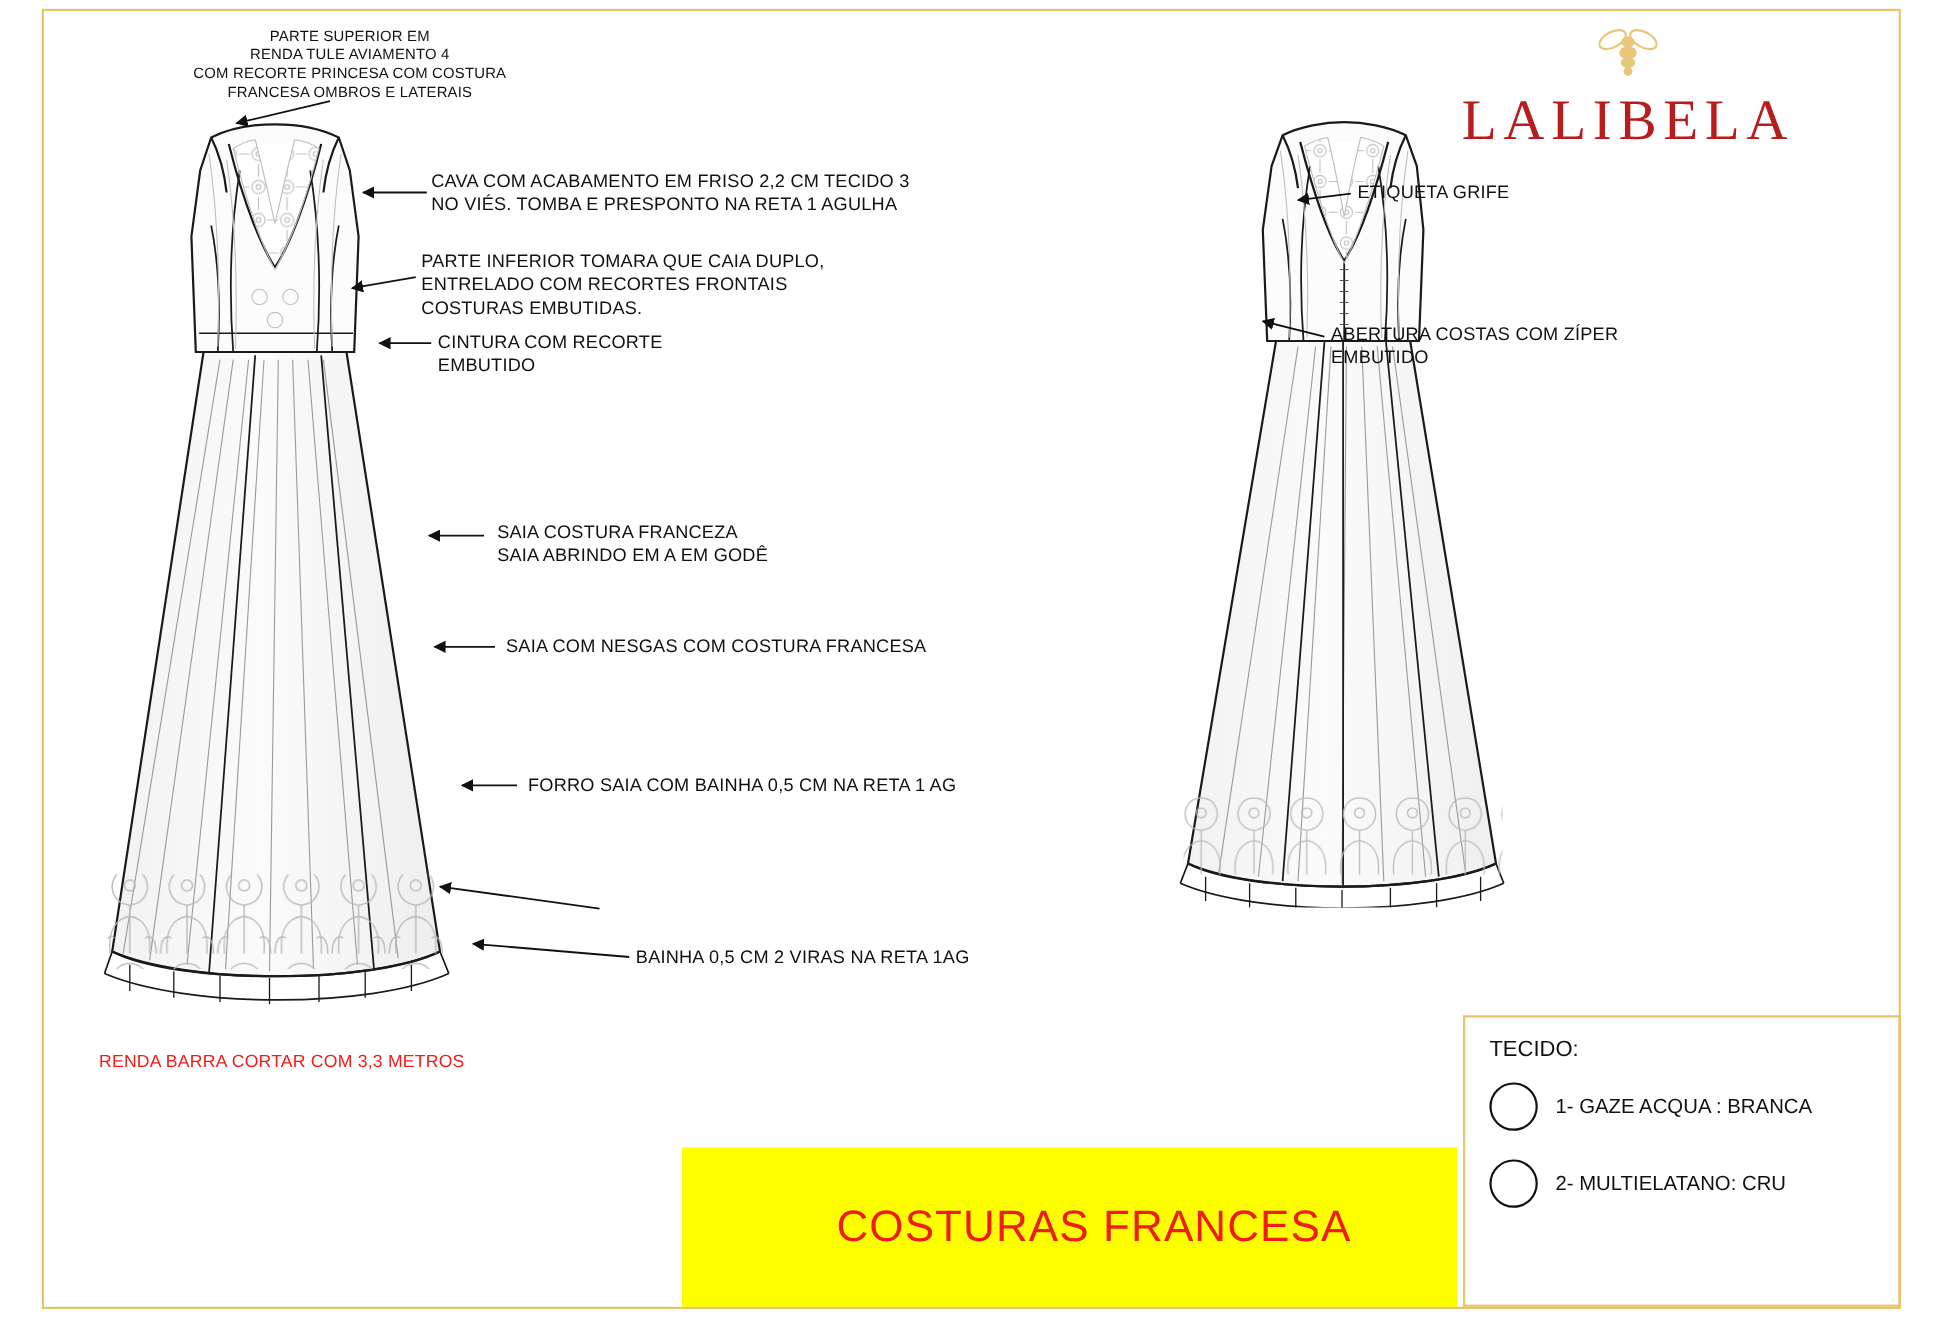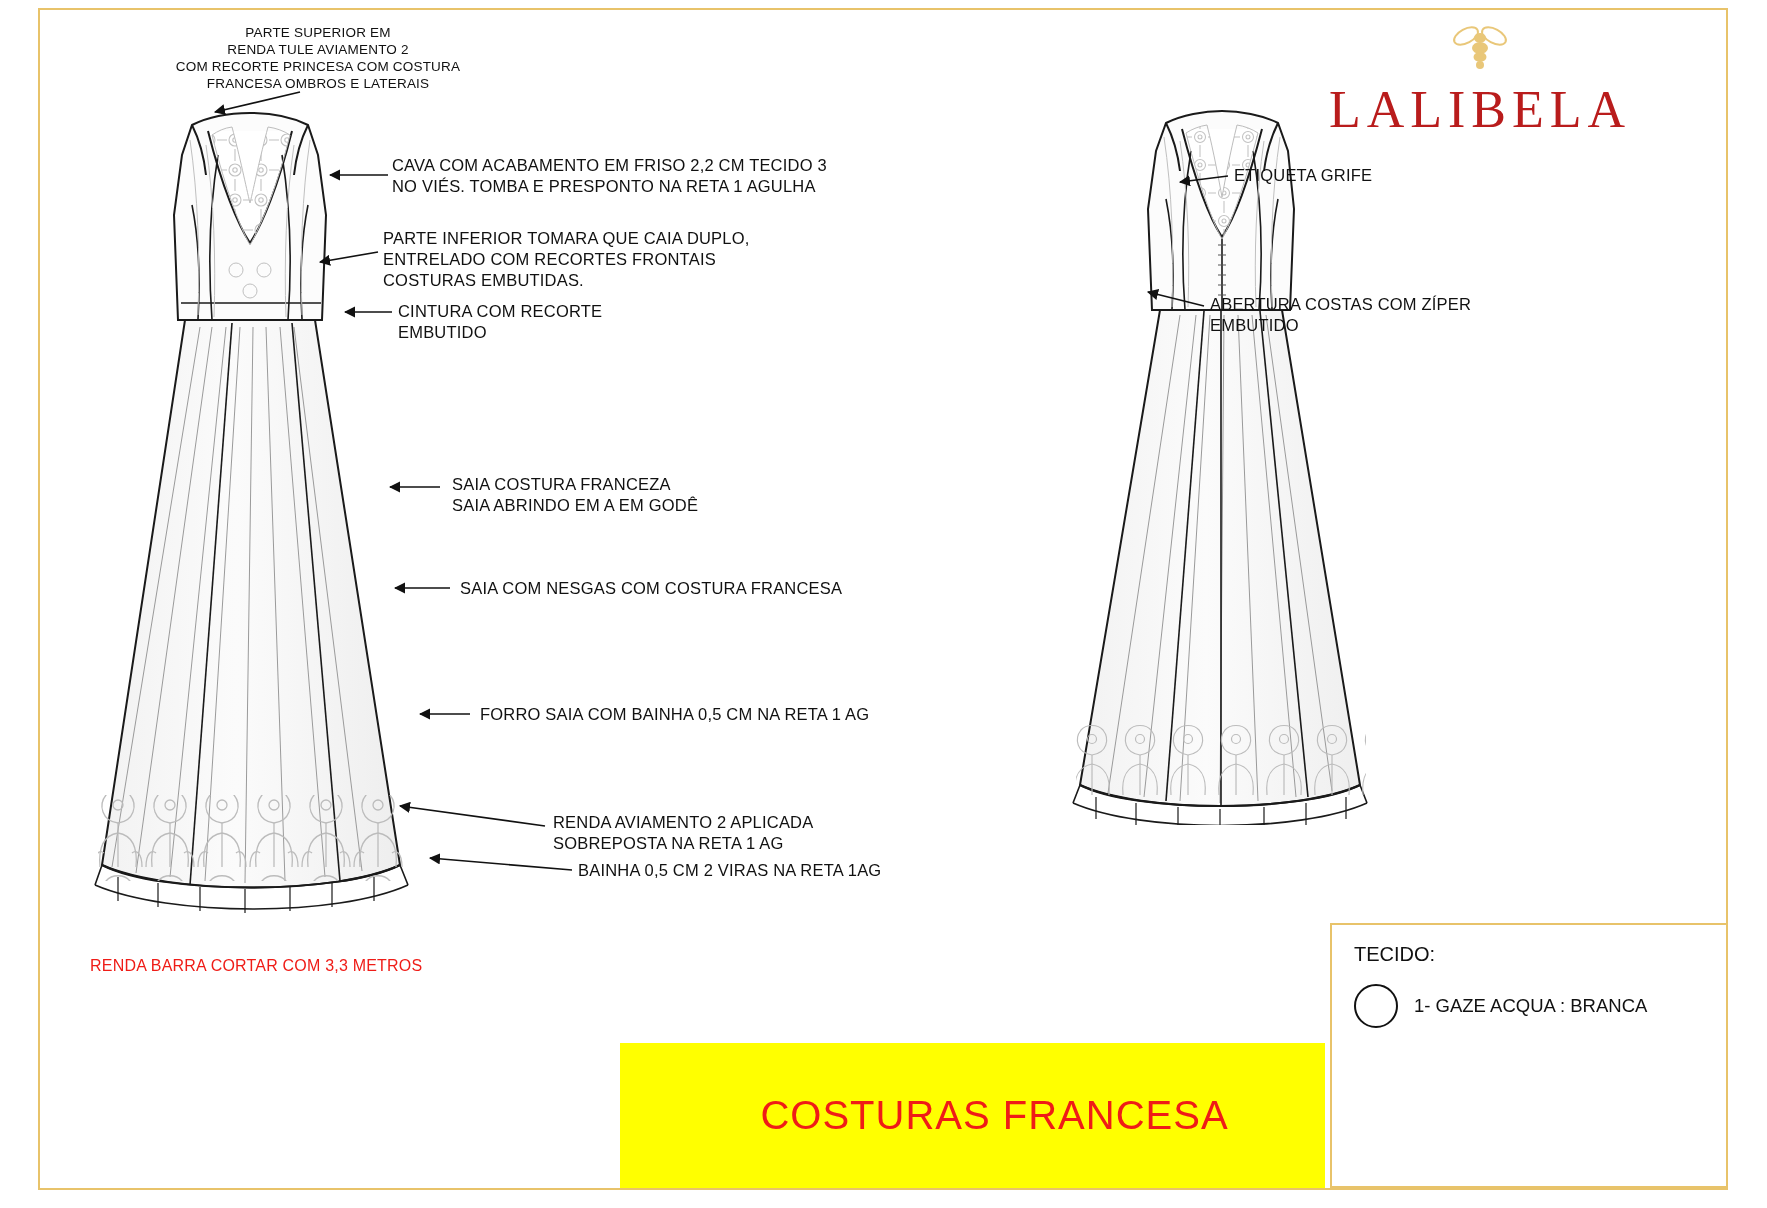--- a/index.html
+++ b/index.html
@@ -358,58 +358,60 @@
 
       <path d="M572 870 L430 858"></path>
 
       <path d="M1228 176 L1180 182"></path>
 
       <path d="M1204 306 L1148 292"></path>
     </g>
   </svg>
 
   <div class="note small" style="left:148px; top:24px; width:340px;">PARTE SUPERIOR EM
-RENDA TULE  AVIAMENTO 2
+RENDA TULE  AVIAMENTO 4
 COM RECORTE PRINCESA COM COSTURA
 FRANCESA OMBROS E LATERAIS</div>
 
   <div class="note" style="left:392px; top:155px; width:470px;">CAVA COM ACABAMENTO EM FRISO 2,2 CM TECIDO 3
 NO VIÉS. TOMBA E PRESPONTO NA RETA 1 AGULHA</div>
 
   <div class="note" style="left:383px; top:228px; width:400px;">PARTE INFERIOR TOMARA QUE CAIA DUPLO,
 ENTRELADO COM RECORTES FRONTAIS
 COSTURAS EMBUTIDAS.</div>
 
   <div class="note" style="left:398px; top:301px; width:340px;">CINTURA COM RECORTE
 EMBUTIDO</div>
 
   <div class="note" style="left:460px; top:578px; width:480px;">SAIA COM NESGAS COM COSTURA FRANCESA</div>
 
   <div class="note" style="left:452px; top:474px; width:360px;">SAIA COSTURA FRANCEZA
 SAIA ABRINDO EM A EM GODÊ</div>
 
   <div class="note" style="left:480px; top:704px; width:480px;">FORRO SAIA COM BAINHA 0,5 CM NA RETA 1 AG</div>
 
-  <div class="note" style="left:553px; top:812px; width:400px;">RENDA AVIAMENTO 2 APLICADA
-SOBREPOSTA NA RETA 1 AG</div>
 
   <div class="note" style="left:578px; top:860px; width:420px;">BAINHA 0,5 CM 2 VIRAS NA RETA 1AG</div>
 
   <div class="note red" style="left:90px; top:955px; width:480px;">RENDA BARRA CORTAR COM 3,3 METROS</div>
 
   <div class="note" style="left:1234px; top:165px; width:320px;">ETIQUETA GRIFE</div>
 
   <div class="note" style="left:1210px; top:294px; width:400px;">ABERTURA COSTAS COM ZÍPER
 EMBUTIDO</div>
 
   <div class="banner">
     <span>COSTURAS FRANCESA</span>
   </div>
 
   <div class="legend">
     <div class="title">TECIDO:</div>
     <div class="row">
       <div class="swatch"></div>
       <div class="row-label">1- GAZE ACQUA : BRANCA</div>
     </div>
+    <div class="row">
+      <div class="swatch"></div>
+      <div class="row-label">2- MULTIELATANO: CRU</div>
+    </div>
   </div>
 
 </div>
 
 </body></html>

